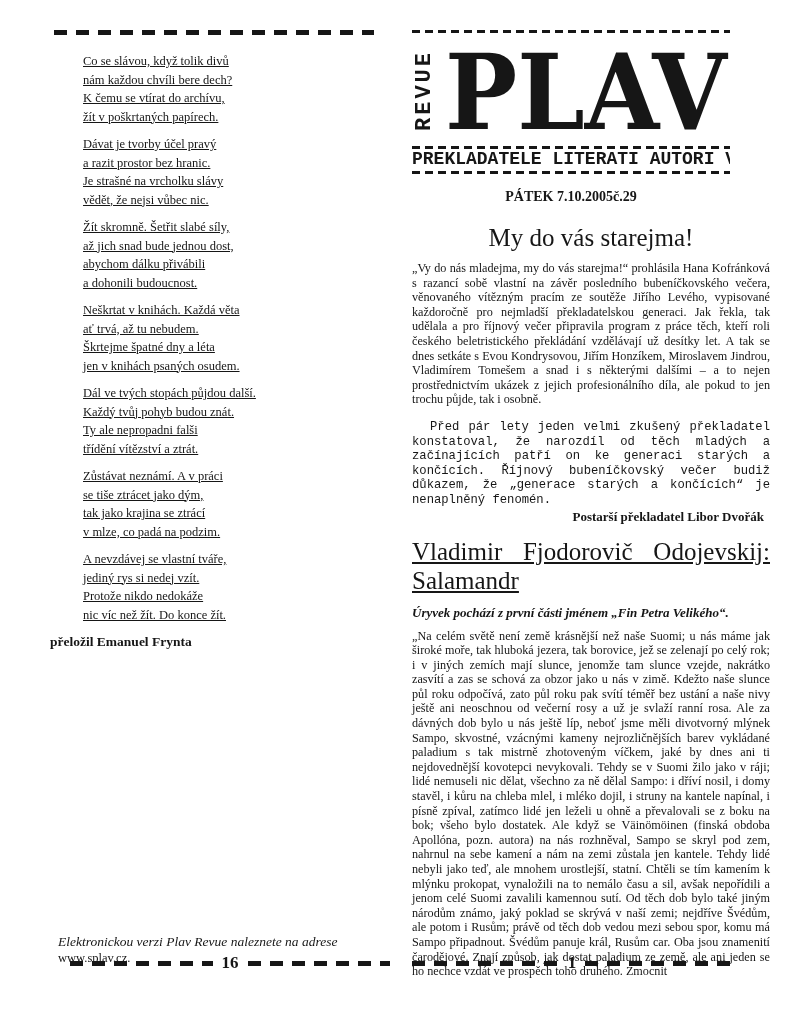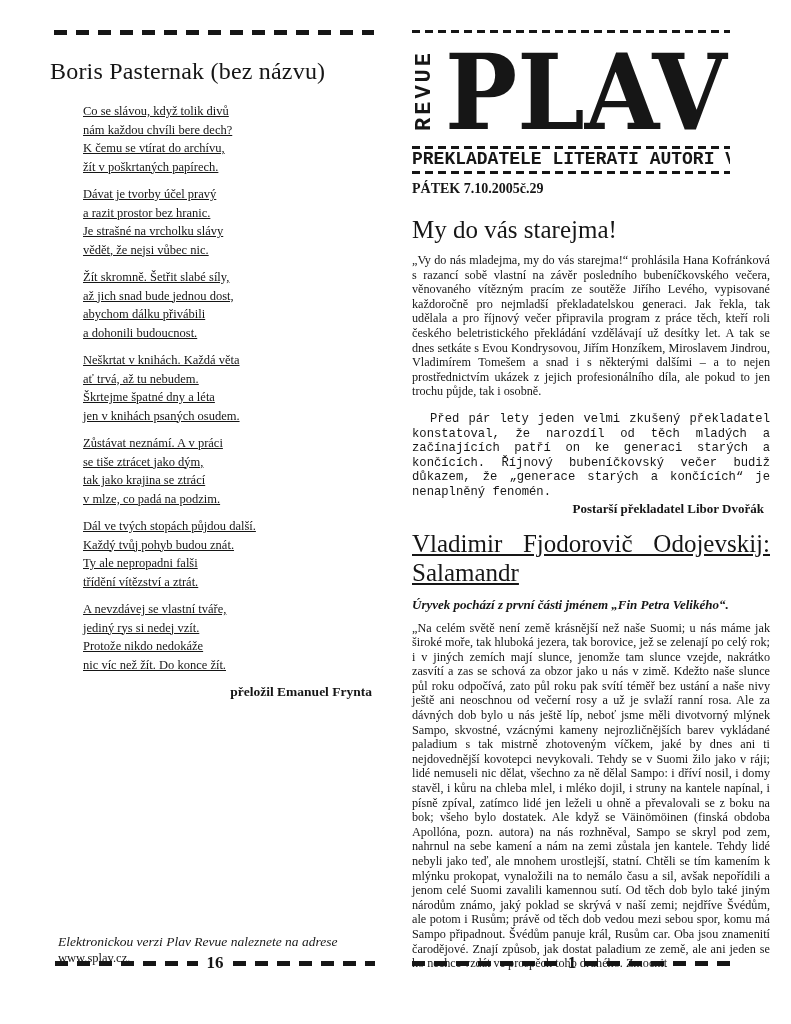--- a/index.html
+++ b/index.html
@@ -43,36 +43,36 @@
   }
   .poem{margin:17px 0 0 33px;}
   .stanza{
     white-space:pre-line;
     font-size:12.5px;line-height:18.5px;
     margin:0 0 9px 0;
     text-decoration:underline;
   }
   .translator{
     font-weight:700;font-size:13.5px;
-    text-align:right;
+    text-align:left;
     margin:10px 3px 0 0;
   }
   .footnote{
     position:absolute;left:50px;top:926px;width:340px;
     font-size:13.5px;margin:8px;
   }
   .footnote em{font-style:italic;}
   .footnote .url{font-style:normal;font-size:12.5px;}
 
   
   .pagefoot{
     position:absolute;top:955px;width:320px;
     display:flex;align-items:center;gap:9px;
   }
-  .pagefoot.pf-left{left:55px;}
+  .pagefoot.pf-left{left:70px;}
   .pagefoot.pf-right{left:412px;}
   .pagefoot .rule-xl{flex:1;}
   .pageno{
     font-weight:700;font-size:17px;line-height:17px;
     transform:translateY(-1px);
   }
 
   
   .masthead{width:318px;}
   .logo-row{
@@ -96,32 +96,33 @@
     fill:var(--ink);
   }
   .subtitle{
     font-family:Liberation Mono, monospace;
     font-weight:700;font-size:18px;line-height:15px;
     text-align:justify;text-align-last:justify;
     margin:3px 0 4px 0;
     white-space:nowrap;overflow:hidden;
   }
   .daterow{
-    display:flex;justify-content:flex-start;
+    display:flex;justify-content:center;
     font-weight:700;font-size:14px;
-    margin-top:7px;
+    margin-top:15px;
   }
 
   
   article{display:block;}
   h2.art-title{
     font-family:"Liberation Serif", serif;
     font-weight:400;
     font-size:25px;line-height:29px;
     margin:18px 0 0 0;
+    text-align:center;
   }
   h2.art-title.justify{text-align:justify;margin-top:13px;text-decoration:underline;}
   .body{
     font-size:12.2px;line-height:14.6px;
     text-align:justify;
     hyphens:auto;
     margin:9px 0 0 0;
   }
   .body.cont{margin-top:13px;text-indent:18px;font-family:Liberation Mono, monospace;}
   .signature{
@@ -136,47 +137,46 @@
   }
 </style>
 </head>
 <body>
 
 <div class="page">
 
   <section class="col left">
     <div class="rule-xl top-rule"></div>
 
-    <h1 class="poem-title">Boris Pasternak (bez názvu)</h1>
 
     <div class="poem">
       <p class="stanza">Co se slávou, když tolik divů
 nám každou chvíli bere dech?
 K čemu se vtírat do archívu,
 žít v poškrtaných papírech.</p>
       <p class="stanza">Dávat je tvorby účel pravý
 a razit prostor bez hranic.
 Je strašné na vrcholku slávy
 vědět, že nejsi vůbec nic.</p>
       <p class="stanza">Žít skromně. Šetřit slabé síly,
 až jich snad bude jednou dost,
 abychom dálku přivábili
 a dohonili budoucnost.</p>
       <p class="stanza">Neškrtat v knihách. Každá věta
 ať trvá, až tu nebudem.
 Škrtejme špatné dny a léta
 jen v knihách psaných osudem.</p>
+      <p class="stanza">Dál ve tvých stopách půjdou další.
+Každý tvůj pohyb budou znát.
+Ty ale nepropadni falši
+třídění vítězství a ztrát.</p>
       <p class="stanza">Zůstávat neznámí. A v práci
 se tiše ztrácet jako dým,
 tak jako krajina se ztrácí
 v mlze, co padá na podzim.</p>
-      <p class="stanza">Dál ve tvých stopách půjdou další.
-Každý tvůj pohyb budou znát.
-Ty ale nepropadni falši
-třídění vítězství a ztrát.</p>
       <p class="stanza">A nevzdávej se vlastní tváře,
 jediný rys si nedej vzít.
 Protože nikdo nedokáže
 nic víc než žít. Do konce žít.</p>
     </div>
 
     <p class="translator">přeložil Emanuel Frynta</p>
   </section>
 
   <p class="footnote"><em>Elektronickou verzi Plav Revue naleznete na adrese</em> <span class="url">www.splav.cz.</span></p>

